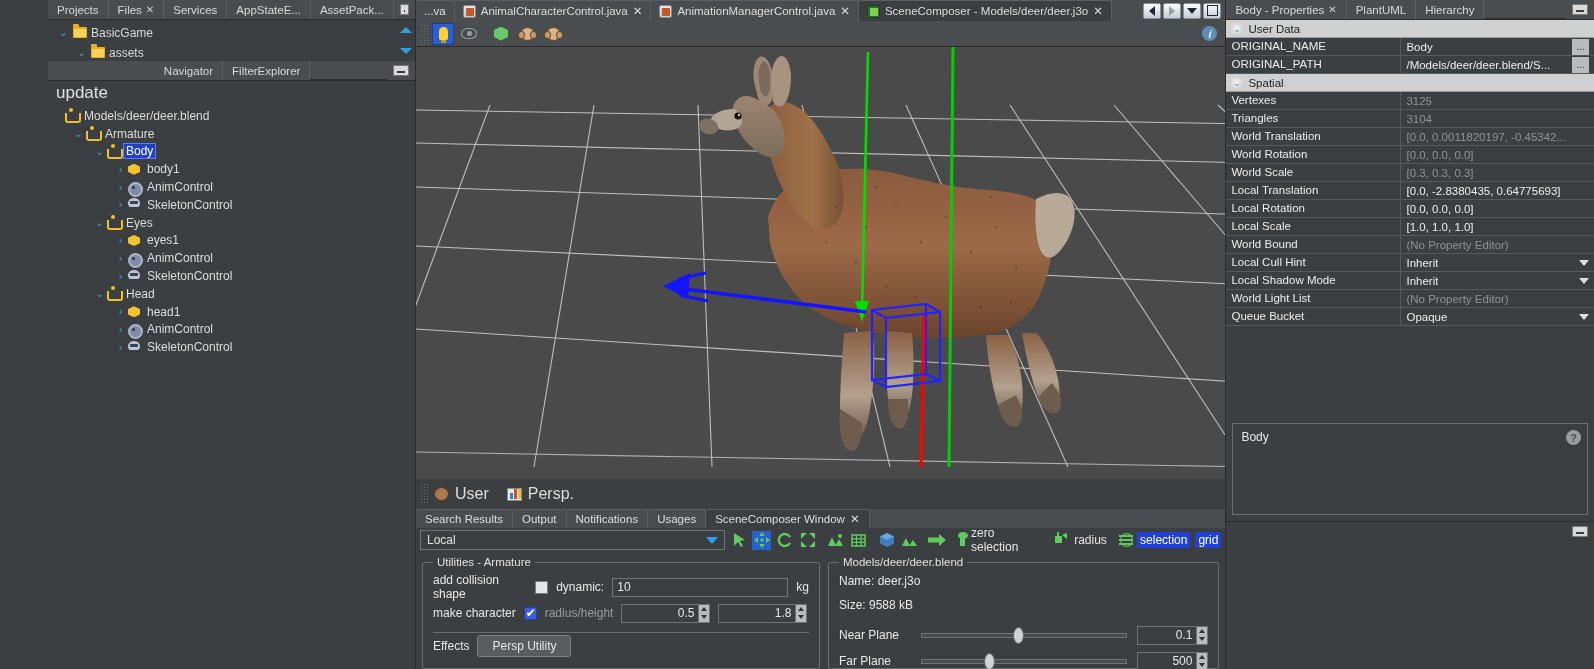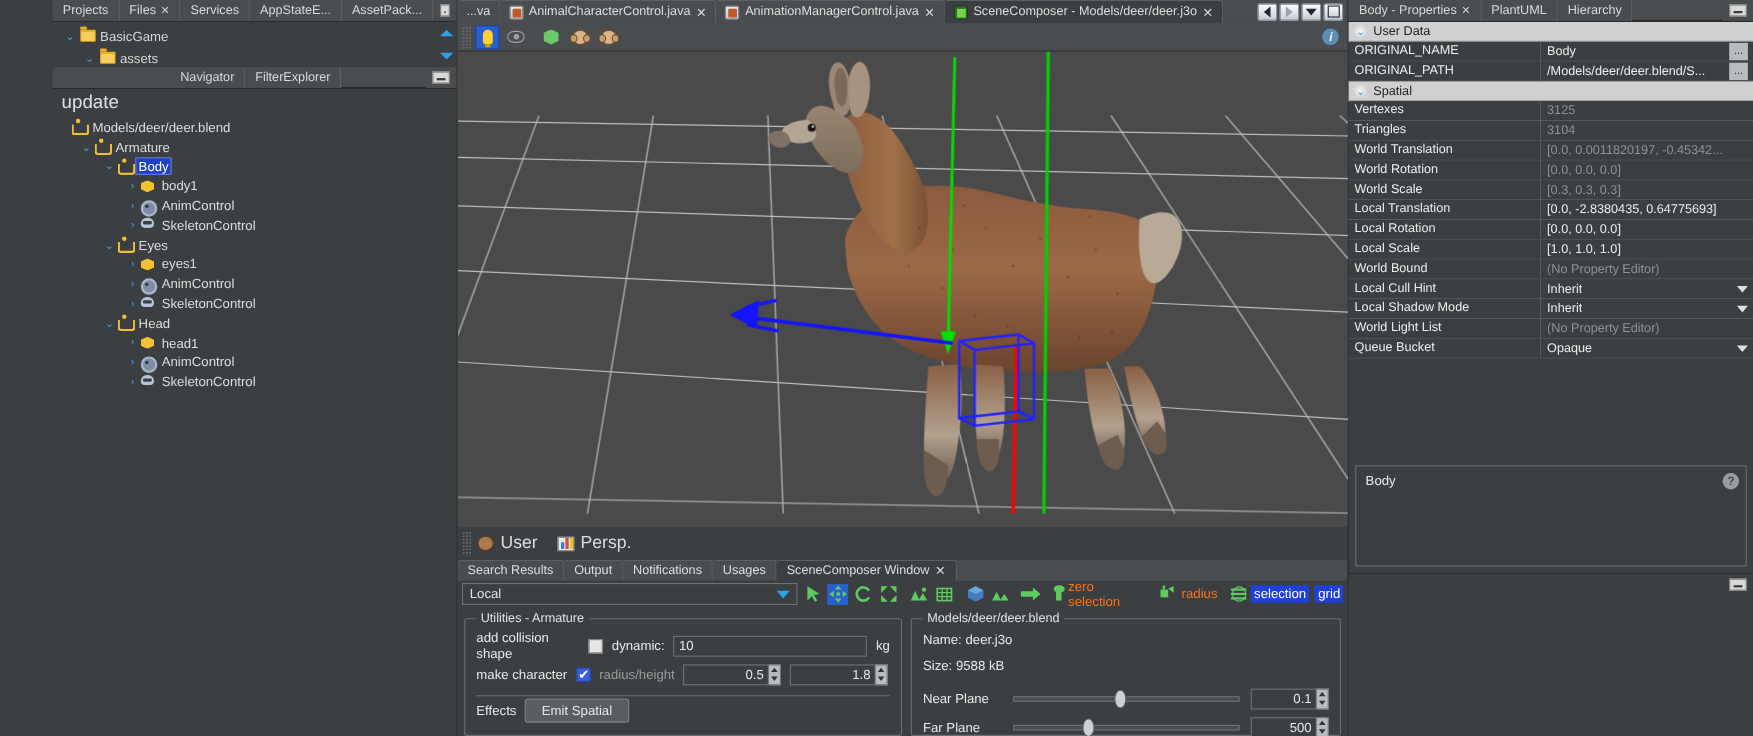--- a/index.html
+++ b/index.html
@@ -213,21 +213,21 @@
   .sc-toolbar { height: 24px; display: flex; align-items: center; gap: 4px; padding: 2px 4px; }
   .combo {
     width: 326px; height: 20px; background: #3c3f41; border: 1px solid #6f7375;
     display: flex; align-items: center; padding: 0 6px; font-size: 12px; color: #e0e0e0;
     position: relative;
   }
   .combo .cv { flex: 1; }
   .combo .carrow { width:0;height:0;border-left:6px solid transparent;border-right:6px solid transparent;border-top:7px solid #2ca0e8; }
   .gtool { width: 19px; height: 19px; display:flex;align-items:center;justify-content:center;flex:none; }
   .gtool.sel { background: #2a5fd0; }
-  .lbl-inline { font-size: 12px; color: #f97316; margin-left: 2px; }
+  .lbl-inline { font-size: 12px; color: #e5e5e5; margin-left: 2px; }
   .pin { width: 5px; height: 12px; background: #5ecb5e; position: relative; }
   .pin::before{content:"";position:absolute;left:-2.5px;top:-2px;width:10px;height:7px;background:#5ecb5e;border-radius:50%;}
   .globe { width: 14px; height: 14px; border-radius: 50%; border: 1.5px solid #5ecb5e; position: relative; }
   .globe::after{content:"";position:absolute;left:-1.5px;top:5px;width:14px;height:1.5px;background:#5ecb5e;box-shadow:0 -4px 0 0 #5ecb5e,0 4px 0 0 #5ecb5e;}
   .selbtn { background: #2040d8; color: #fff; padding: 1px 3px; font-size: 12px; }
 
   .forms { flex: 1; display: flex; gap: 8px; padding: 4px 6px 0 6px; min-height: 0; }
   fieldset {
     border: 1px solid #6b6e70; border-radius: 2px; margin: 0;
     padding: 6px 10px 0 10px; min-height: 0;
@@ -744,21 +744,21 @@
                   </i>
                   <i>
                     <b class="sp-dn"></b>
                   </i>
                 </span>
             </span>
           </div>
           <div class="hr"></div>
           <div class="frow">
             <span>Effects</span>
-            <span class="btn">Emit Spatial</span>
+            <span class="btn">Persp Utility</span>
           </div>
         </fieldset>
 
         <fieldset style="flex:1">
           <legend>Models/deer/deer.blend</legend>
           <div class="infoline">Name: deer.j3o</div>
           <div class="infoline">Size: 9588 kB</div>
           <div class="slrow">
             <span class="slname">Near Plane</span>
             <span class="slider">

